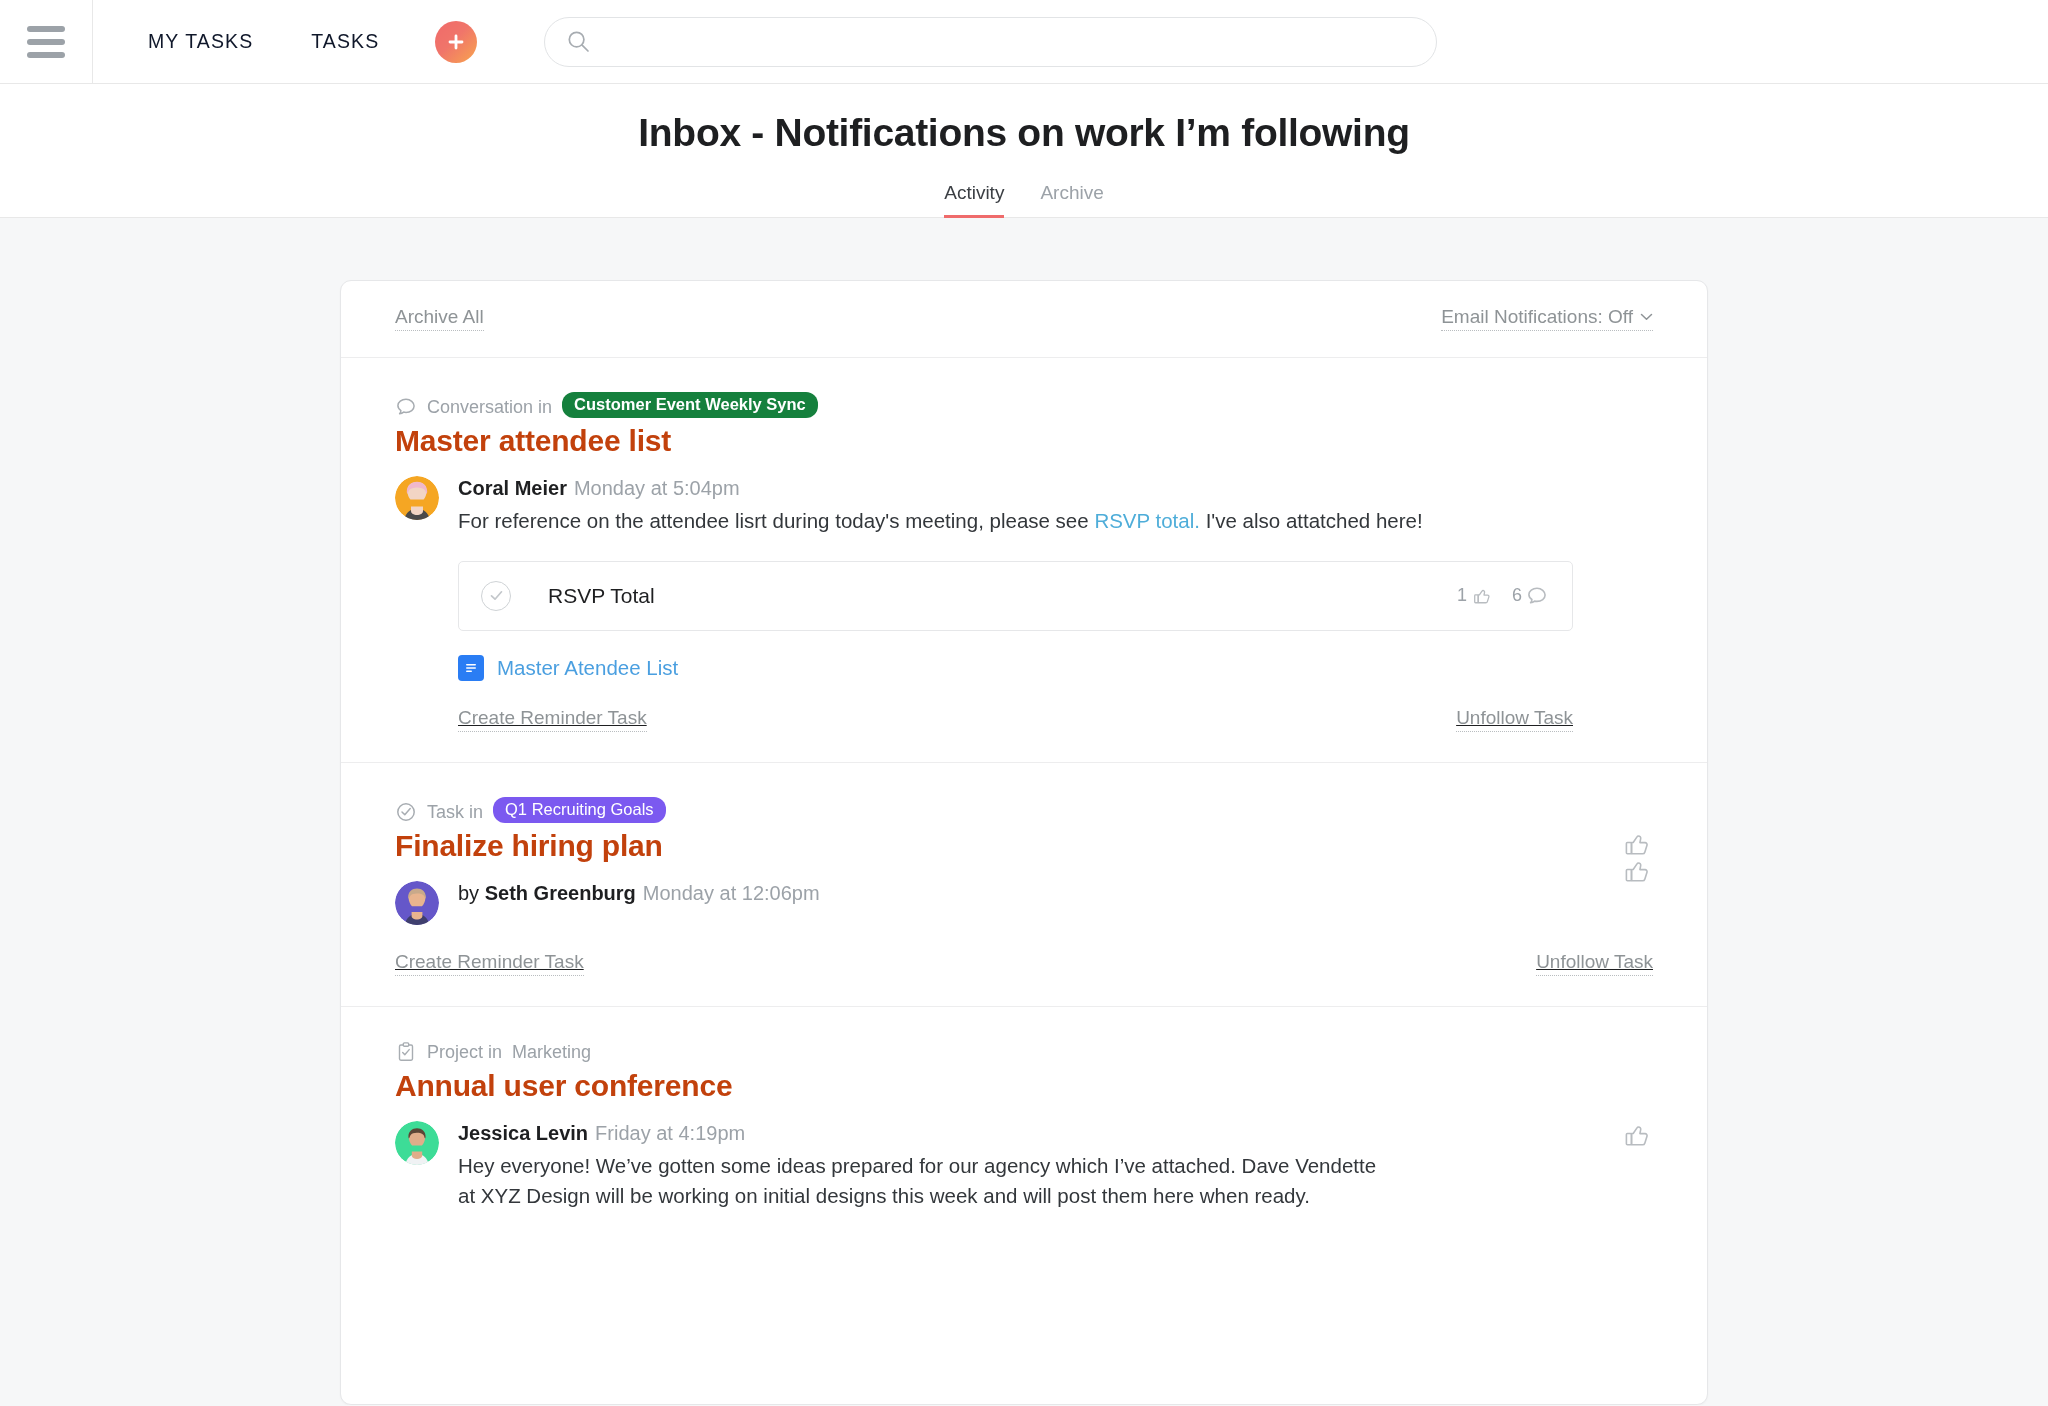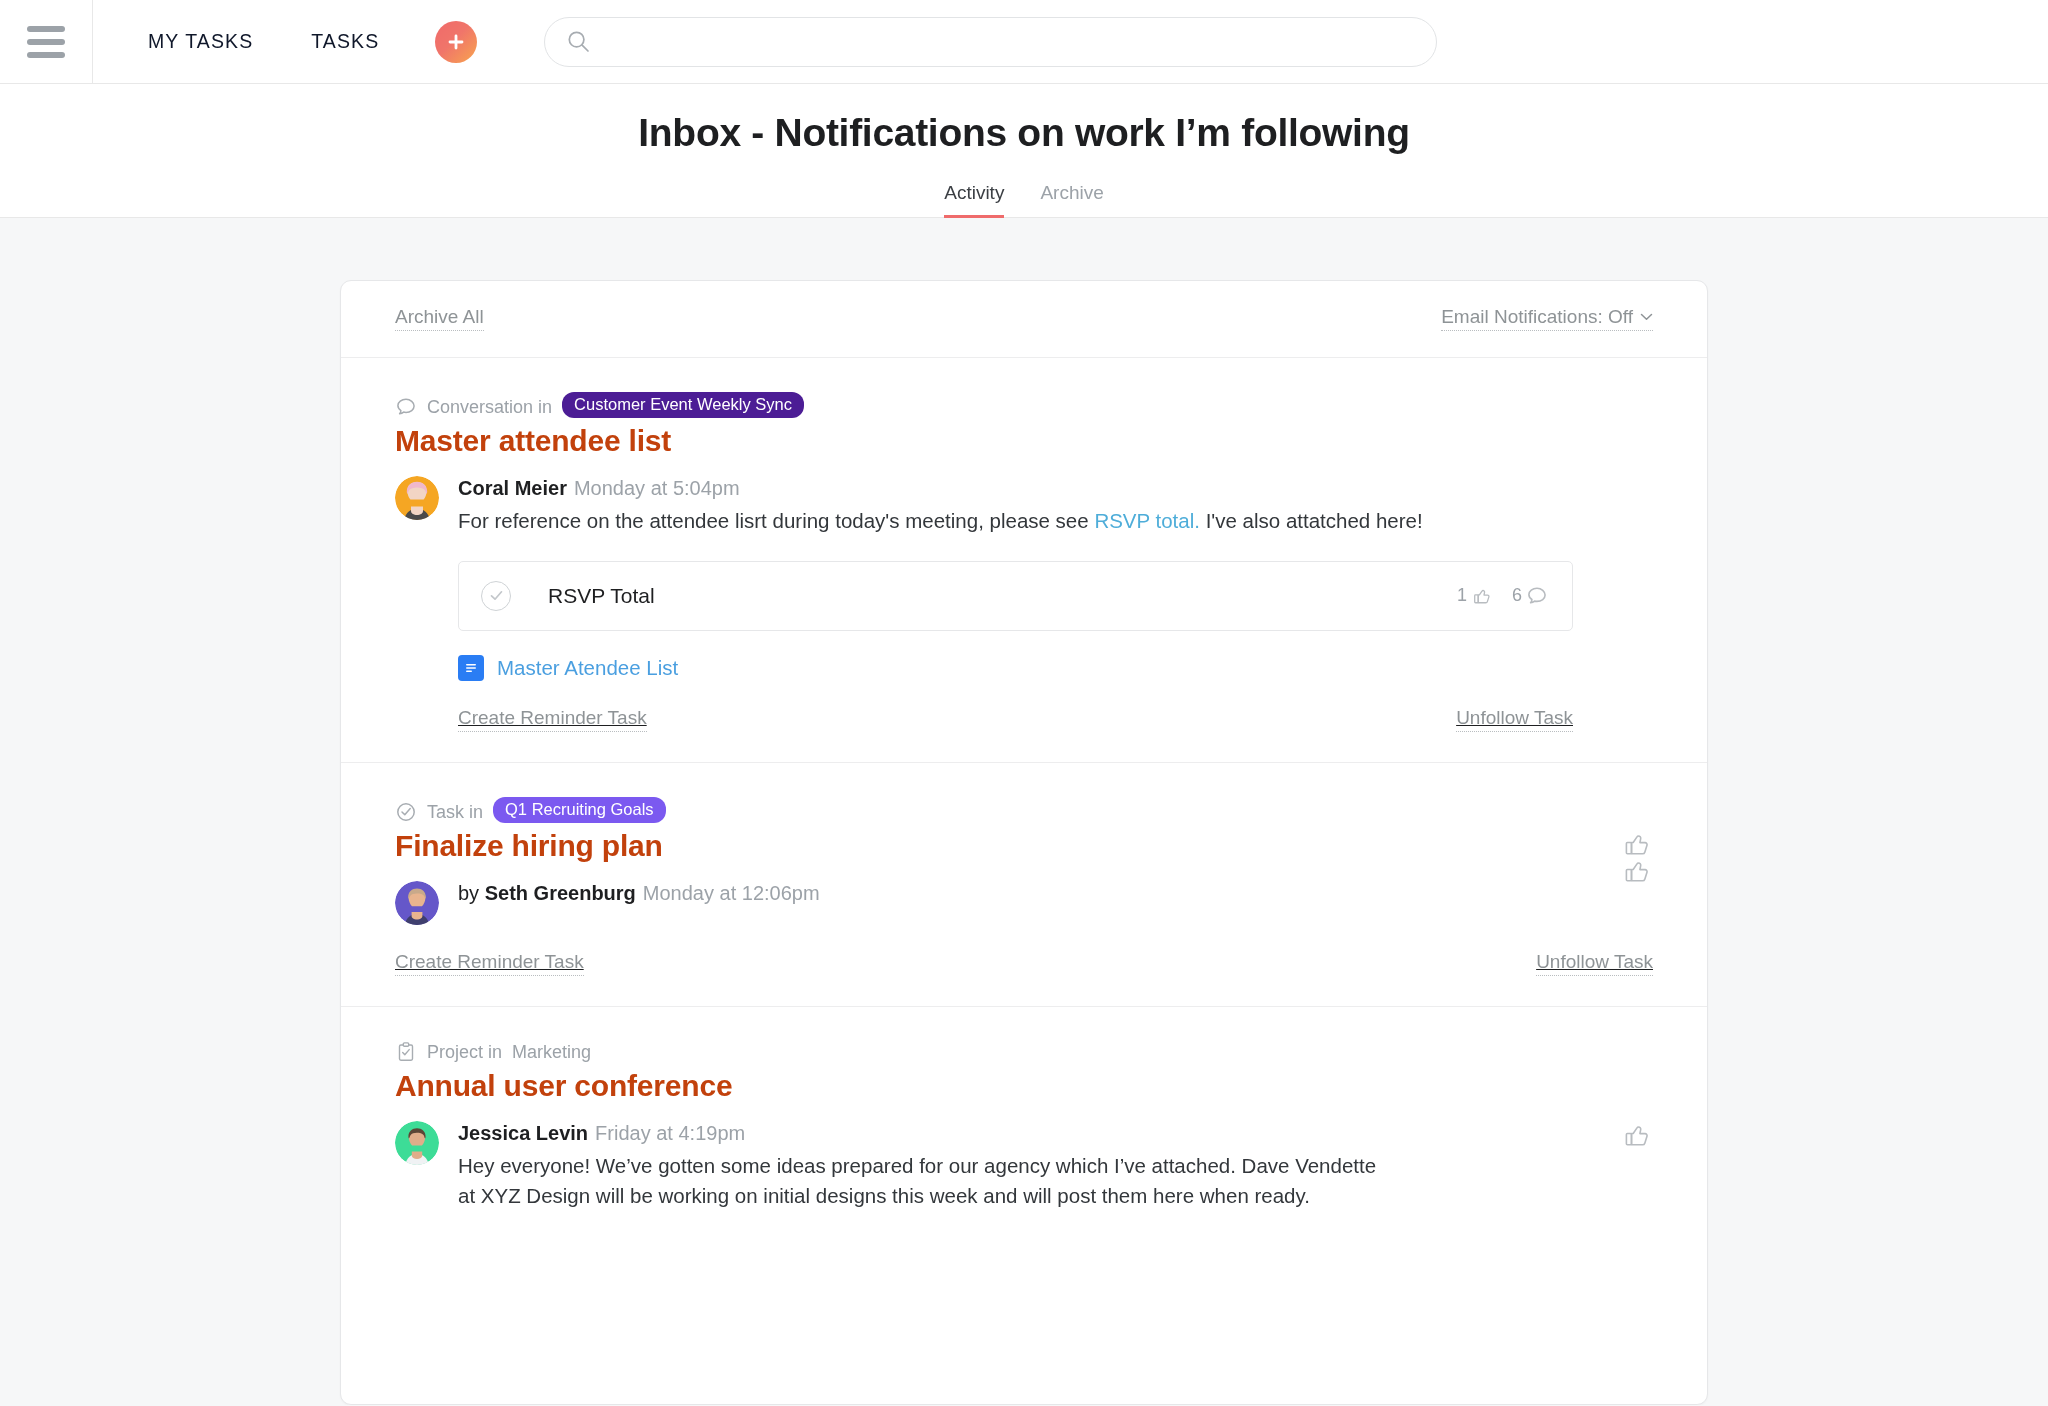--- a/index.html
+++ b/index.html
@@ -191,21 +191,21 @@
   .pill {
     display: inline-block;
     color: #ffffff;
     font-size: 16.5px;
     border-radius: 12px;
     padding: 3px 12px 4px 12px;
     line-height: 1.15;
     white-space: nowrap;
     cursor: pointer;
   }
-  .pill-teal { background: #4c1d95; }
+  .pill-teal { background: #15803d; font-weight: bold; }
   .pill-purple { background: #7b59f0; }
   .plain-project { color: #9ca2a8; font-size: 18px; }
 
   .notif-title {
     font-size: 30px;
     font-weight: bold;
     color: #c2410c;
     letter-spacing: -0.2px;
     margin-bottom: 16px;
     cursor: pointer;

